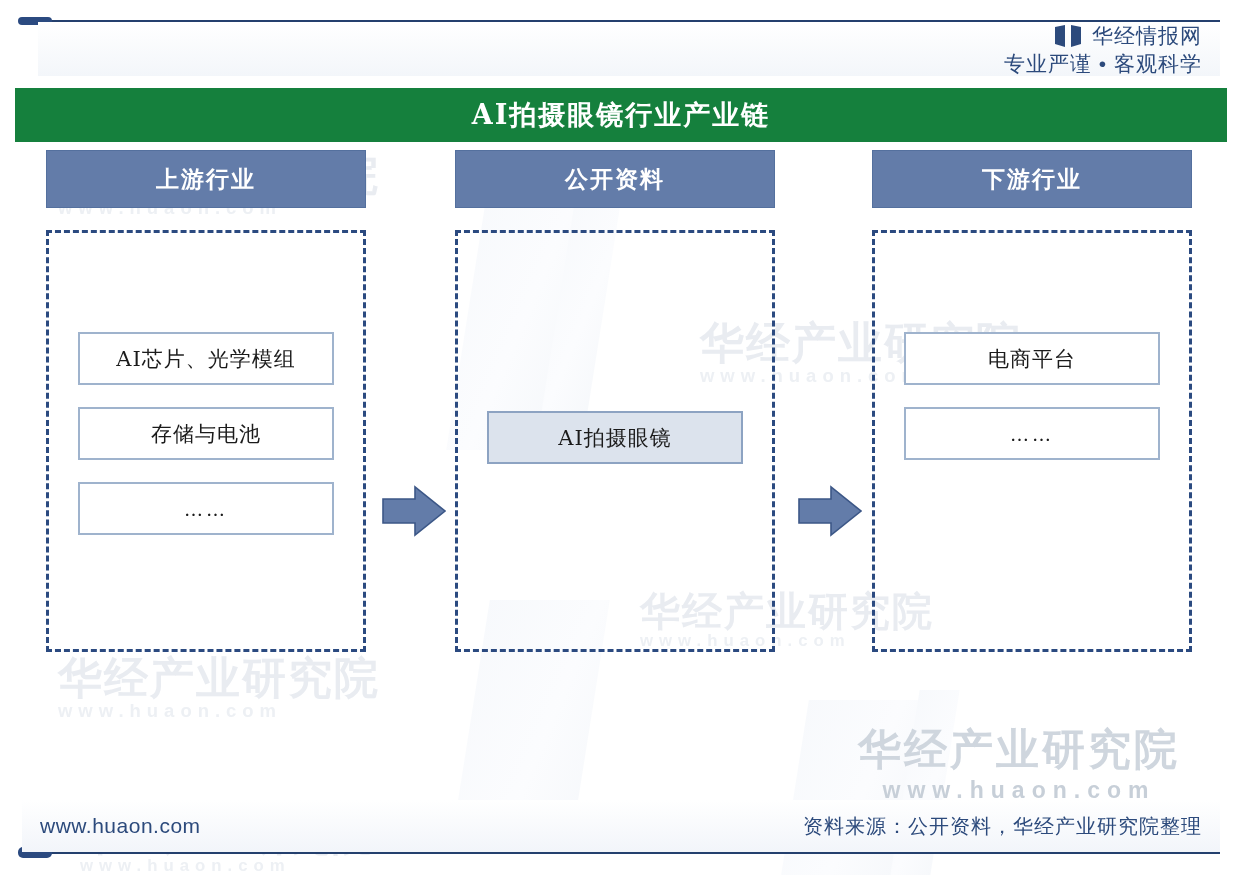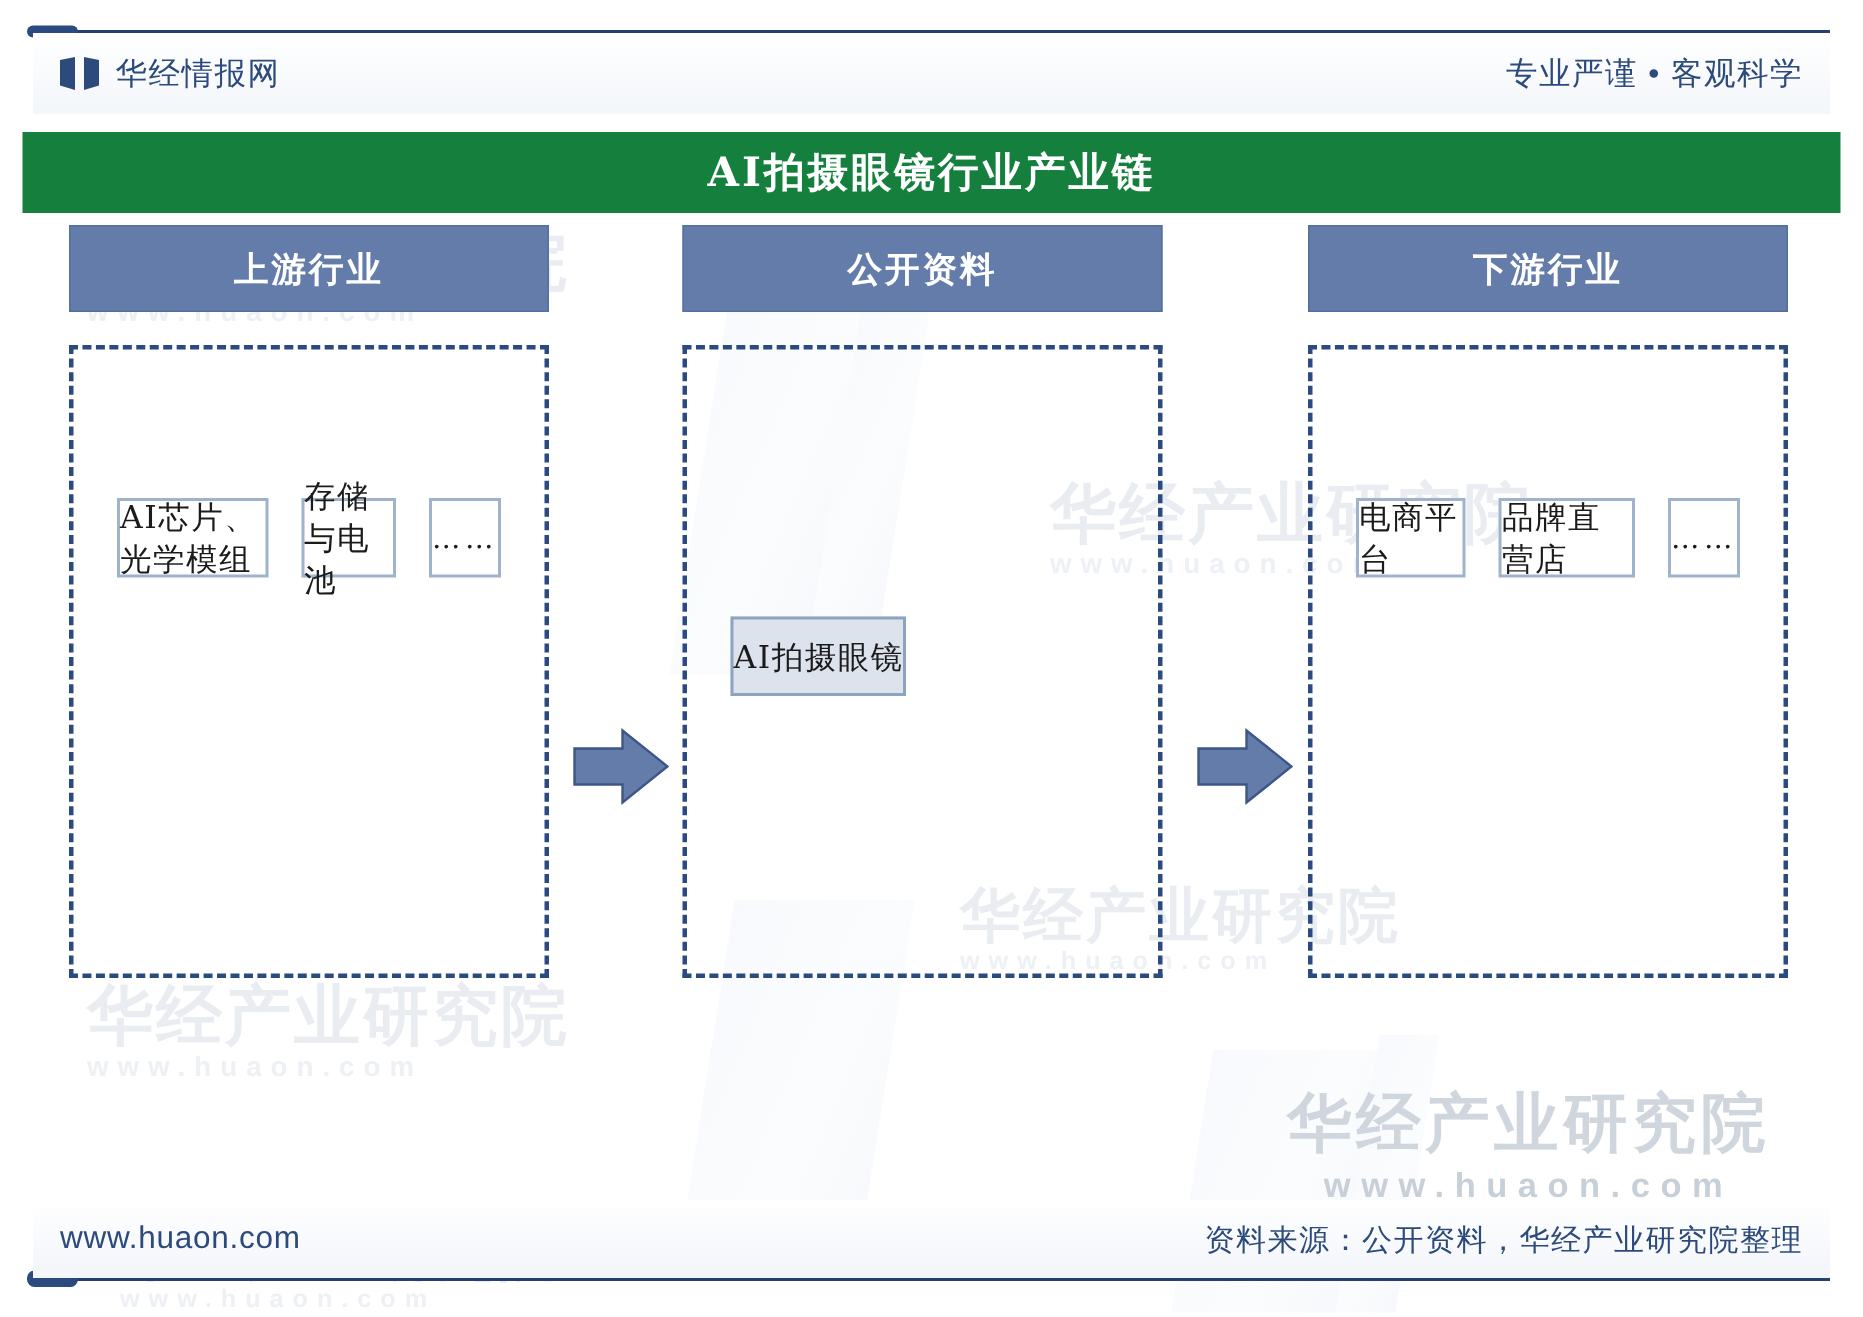--- a/index.html
+++ b/index.html
@@ -104,31 +104,32 @@
   }
   .rule.bottom .cap {
     top: -4px;
     height: 11px;
     border-radius: 5px;
   }
 
   
   .brandbar {
     position: absolute;
-    left: 22px;
+    left: 38px;
     right: 22px;
     top: 22px;
     height: 54px;
     display: flex;
-    align-items: center;
+    align-items: flex-end;
     justify-content: space-between;
     padding: 0 18px;
     box-sizing: border-box;
     background: linear-gradient(180deg, #ffffff 0%, #f3f6fa 100%);
     z-index: 4;
+    flex-direction: column;
   }
   .brand-left {
     display: flex;
     align-items: center;
     gap: 11px;
   }
   .logo-icon {
     display: block;
     width: 26px;
     height: 22px;
@@ -208,21 +209,21 @@
     border: 3px dashed #2b4a80;
     box-sizing: border-box;
     position: relative;
   }
   .col-items {
     position: absolute;
     left: 29px;
     right: 29px;
     top: 99px;
     display: flex;
-    flex-direction: row;
+    flex-direction: column;
     gap: 22px;
   }
   .col-mid .col-items {
     top: 178px;
   }
   .item-box {
     height: 53px;
     background: #ffffff;
     border: 2px solid #9fb3cd;
     display: flex;
@@ -383,23 +384,20 @@
     <div class="column col-down">
       <div class="col-header">
         <span class="col-header-text">下游行业</span>
       </div>
       <div class="col-body">
         <div class="col-items">
           <div class="item-box">
             <span class="item-text">电商平台</span>
           </div>
           <div class="item-box">
-            <span class="item-text">品牌直营店</span>
-          </div>
-          <div class="item-box">
             <span class="item-text dots">……</span>
           </div>
         </div>
       </div>
     </div>
   </div>
 
   <div class="wm-big">
     <div class="wm-big-main">华经产业研究院</div>
     <div class="wm-big-url">www.huaon.com</div>

